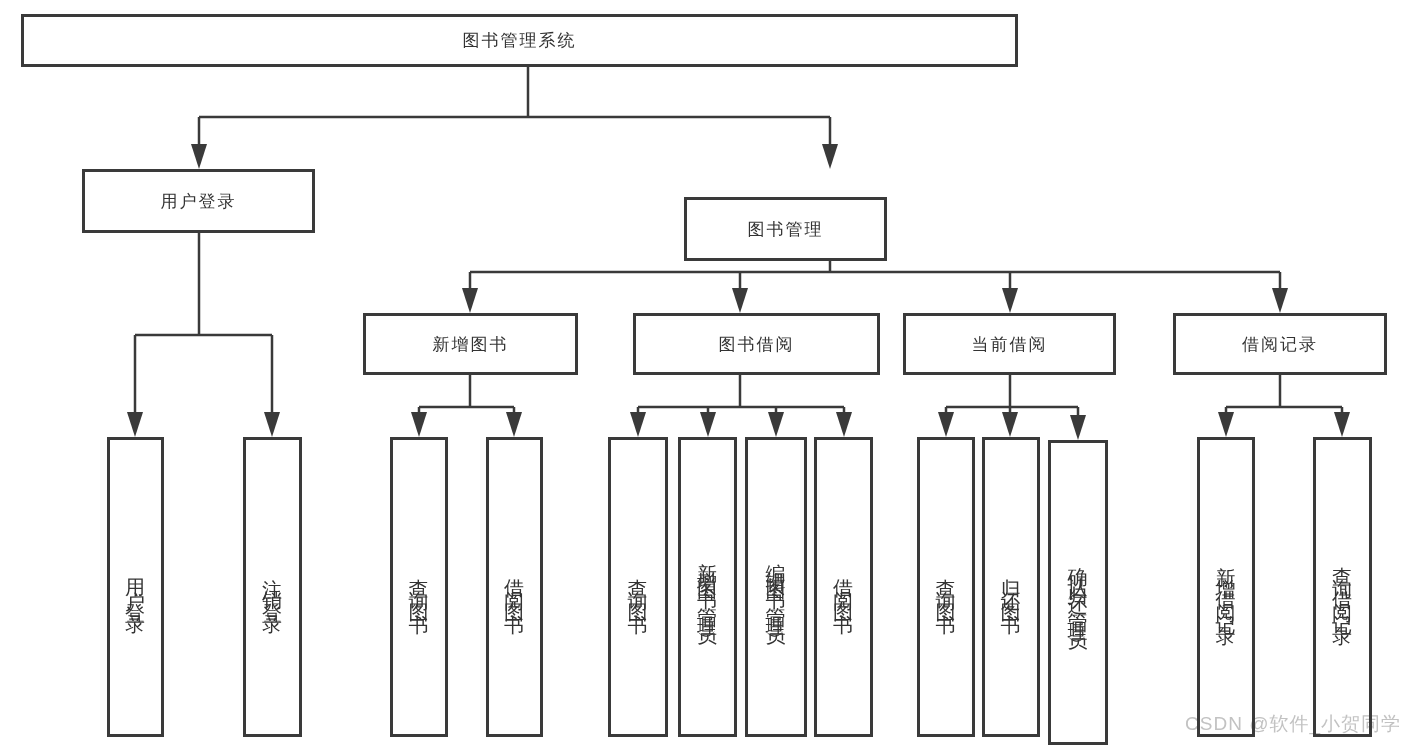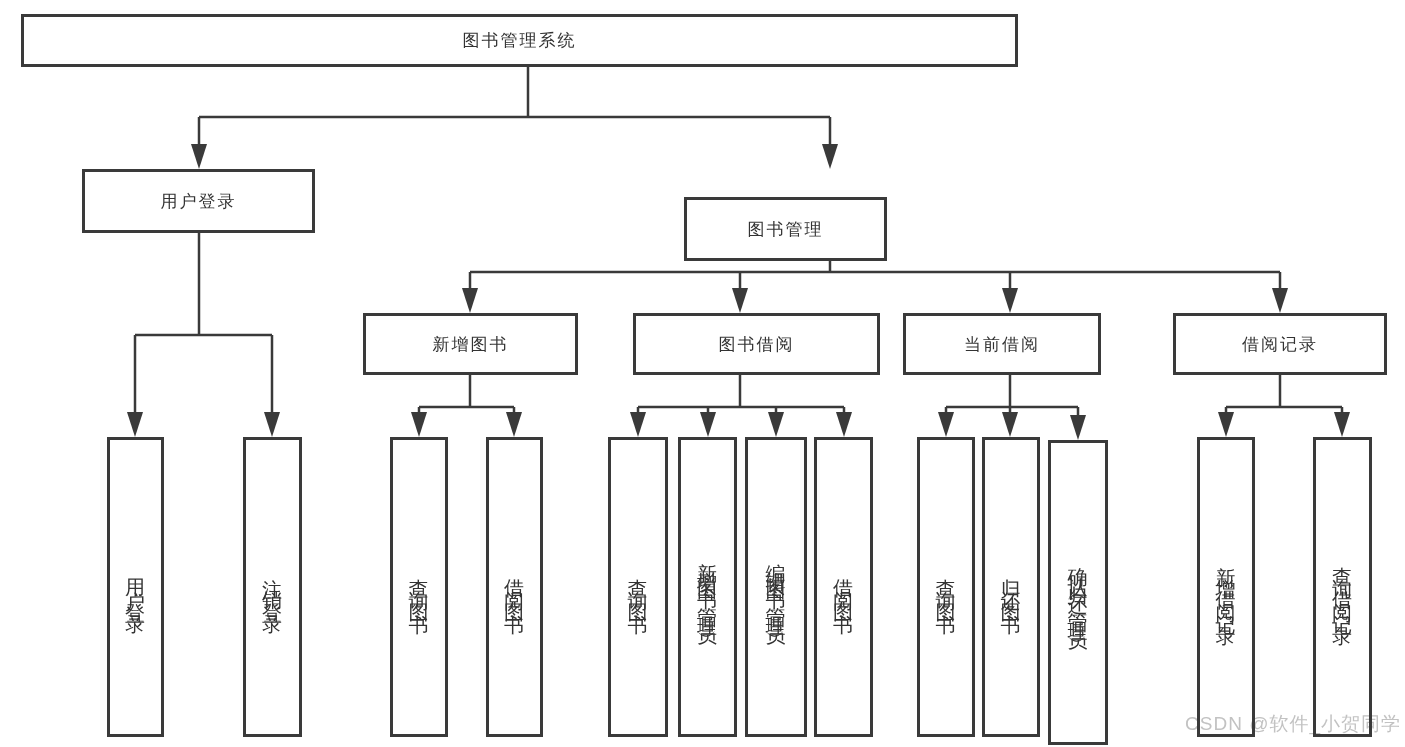--- a/index.html
+++ b/index.html
@@ -149,21 +149,21 @@
     </g>
   </svg>
 
   <div class="node hnode" style="left:21px; top:14px; width:997px; height:53px;">图书管理系统</div>
 
   <div class="node hnode" style="left:82px; top:169px; width:233px; height:64px;">用户登录</div>
   <div class="node hnode" style="left:684px; top:169px; width:203px; height:64px;margin-top:28px;">图书管理</div>
 
   <div class="node hnode" style="left:363px; top:313px; width:215px; height:62px;">新增图书</div>
   <div class="node hnode" style="left:633px; top:313px; width:247px; height:62px;">图书借阅</div>
-  <div class="node hnode" style="left:903px; top:313px; width:198px; height:62px;">当前借阅</div>
+  <div class="node hnode" style="left:903px; top:313px; width:213px; height:62px;">当前借阅</div>
   <div class="node hnode" style="left:1173px; top:313px; width:214px; height:62px;">借阅记录</div>
 
   <div class="node leaf" style="left:107px; top:437px; width:57px; height:300px;">
     <span class="vtext">用户登录</span>
   </div>
   <div class="node leaf" style="left:243px; top:437px; width:59px; height:300px;">
     <span class="vtext">注销登录</span>
   </div>
 
   <div class="node leaf" style="left:390px; top:437px; width:58px; height:300px;">

